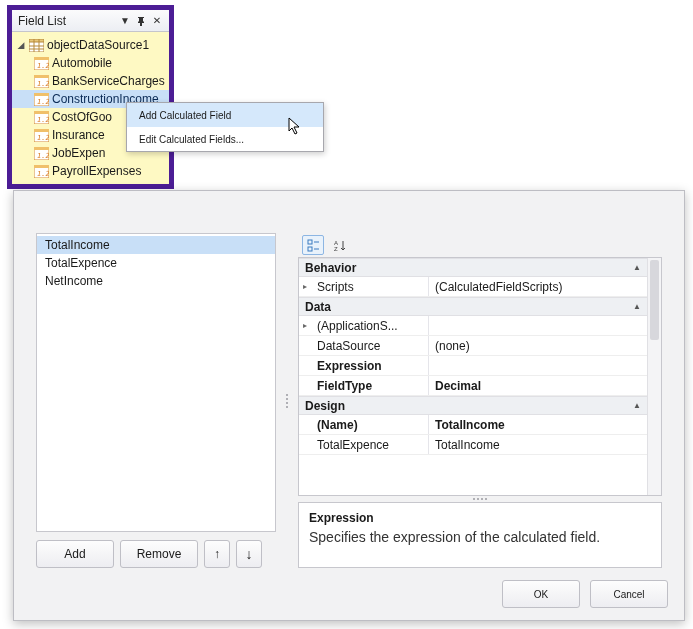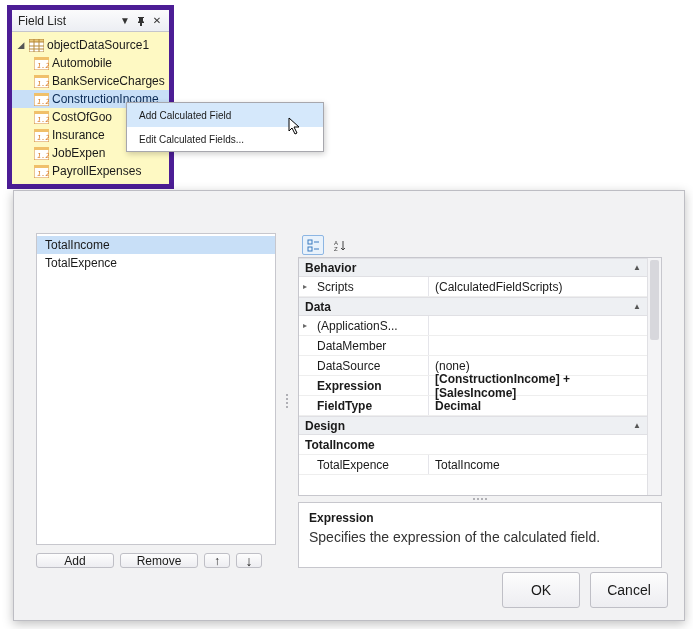--- a/index.html
+++ b/index.html
@@ -29,21 +29,21 @@
 
 
 .editor { position: absolute; left: 13px; top: 190px; width: 672px; height: 431px; background: #f2f2f3; border: 1px solid #bdbdc3; box-shadow: 0 3px 10px rgba(0,0,0,.25); }
 .editor-title { height: 30px; display: flex; align-items: center; padding: 0 10px; font-size: 12.5px; }
 .editor-body { position: absolute; top: 42px; left: 22px; right: 22px; bottom: 52px; display: flex; gap: 8px; }
 .list-side { width: 240px; display: flex; flex-direction: column; }
 .listbox { flex: 1; background: #fff; border: 1px solid #c7c7cd; padding: 2px 0; }
 .listbox-item { height: 18px; padding: 0 8px; display: flex; align-items: center; font-size: 12px; }
 .listbox-item.selected { background: #c8dff7; }
 .list-buttons { display: flex; gap: 6px; margin-top: 8px; }
-.btn { height: 15px; border: 1px solid #bfbfc6; border-radius: 3px; background: linear-gradient(#fdfdfd,#ededf1); display: flex; align-items: center; justify-content: center; font-size: 12px; }
+.btn { height: 28px; border: 1px solid #bfbfc6; border-radius: 3px; background: linear-gradient(#fdfdfd,#ededf1); display: flex; align-items: center; justify-content: center; font-size: 12px; }
 .btn-add, .btn-remove { width: 78px; }
 .btn-icon { width: 26px; }
 .btn-icon.bold { font-weight: bold; font-size: 14px; }
 
 .splitter { width: 6px; display: flex; flex-direction: column; align-items: center; justify-content: center; gap: 2px; }
 .splitter span { width: 2px; height: 2px; background: #9a9aa1; border-radius: 50%; }
 
 .prop-side { flex: 1; display: flex; flex-direction: column; }
 .prop-toolbar { height: 24px; display: flex; align-items: center; gap: 6px; padding: 0 4px; }
 .pt-btn { width: 22px; height: 20px; border: 1px solid #d2d2d8; border-radius: 2px; background: #fbfbfc; display: flex; align-items: center; justify-content: center; }
@@ -59,21 +59,21 @@
 .pg-row.bold .pg-val, .pg-row.bold .pg-key { font-weight: bold; }
 .prop-scroll { width: 14px; background: #f4f4f6; border-left: 1px solid #e0e0e4; position: relative; }
 .prop-scroll .thumb { position: absolute; top: 2px; left: 2px; right: 2px; height: 80px; background: #d7d7dc; border-radius: 2px; }
 .hsplit { height: 6px; display: flex; justify-content: center; align-items: center; gap: 2px; }
 .hsplit span { width: 2px; height: 2px; background: #9a9aa1; border-radius: 50%; }
 .desc-panel { height: 66px; background: #fff; border: 1px solid #c7c7cd; padding: 8px 10px; }
 .desc-title { font-weight: bold; font-size: 12px; margin-bottom: 4px; }
 .desc-text { font-size: 14px; color: #333; }
 
 .dlg-buttons { position: absolute; right: 16px; bottom: 12px; display: flex; gap: 10px; }
-.dlg-btn { width: 78px; height: 36px; border: 1px solid #bfbfc6; border-radius: 3px; background: linear-gradient(#fdfdfd,#ededf1); display: flex; align-items: center; justify-content: center; font-size: 14px; }
+.dlg-btn { width: 78px; height: 28px; border: 1px solid #bfbfc6; border-radius: 3px; background: linear-gradient(#fdfdfd,#ededf1); display: flex; align-items: center; justify-content: center; font-size: 10px; }
 
 .svg-wrap { display: inline-flex; align-items: center; justify-content: center; }
 </style>
 </head>
 <body>
 
 <div class="field-list-panel">
   <div class="fl-header">
     <span class="fl-title">Field List</span>
     <span class="fl-hbtn">▼</span>
@@ -183,20 +183,21 @@
       <path d="M1 1 L1 14 L4 11 L7 17 L9 16 L6 10 L11 10 Z" fill="#fff" stroke="#000" stroke-width="1"></path>
     </svg>
 </div>
 
 <div class="editor">
   <div class="editor-body">
     <div class="list-side">
       <div class="listbox" id="listbox">
           <div class="listbox-item selected">TotalIncome</div>
           <div class="listbox-item">TotalExpence</div>
+          <div class="listbox-item">NetIncome</div>
         </div>
       <div class="list-buttons">
         <div class="btn btn-add">Add</div>
         <div class="btn btn-remove">Remove</div>
         <div class="btn btn-icon">↑</div>
         <div class="btn btn-icon bold">↓</div>
       </div>
     </div>
     <div class="splitter">
         <span></span>
@@ -234,40 +235,36 @@
             </div>
             <div class="pg-cat">
               <span>Data</span>
               <span class="cat-arrow">▲</span>
             </div>
             <div class="pg-row">
               <div class="pg-key"><span class="expander">▸</span>(ApplicationS...</div>
               <div class="pg-val"></div>
             </div>
             <div class="pg-row">
-              <div class="pg-key">DataMember</div>
-              <div class="pg-val"></div>
-            </div>
-            <div class="pg-row">
               <div class="pg-key">DataSource</div>
               <div class="pg-val">(none)</div>
             </div>
             <div class="pg-row bold">
               <div class="pg-key">Expression</div>
-              <div class="pg-val">[ConstructionIncome] + [SalesIncome]</div>
             </div>
             <div class="pg-row bold">
               <div class="pg-key">FieldType</div>
               <div class="pg-val">Decimal</div>
             </div>
             <div class="pg-cat">
               <span>Design</span>
               <span class="cat-arrow">▲</span>
             </div>
             <div class="pg-row bold">
+              <div class="pg-key">(Name)</div>
               <div class="pg-val">TotalIncome</div>
             </div>
             <div class="pg-row">
               <div class="pg-key">TotalExpence</div>
               <div class="pg-val">TotalIncome</div>
             </div>
           </div>
         <div class="prop-scroll">
             <div class="thumb"></div>
           </div>

